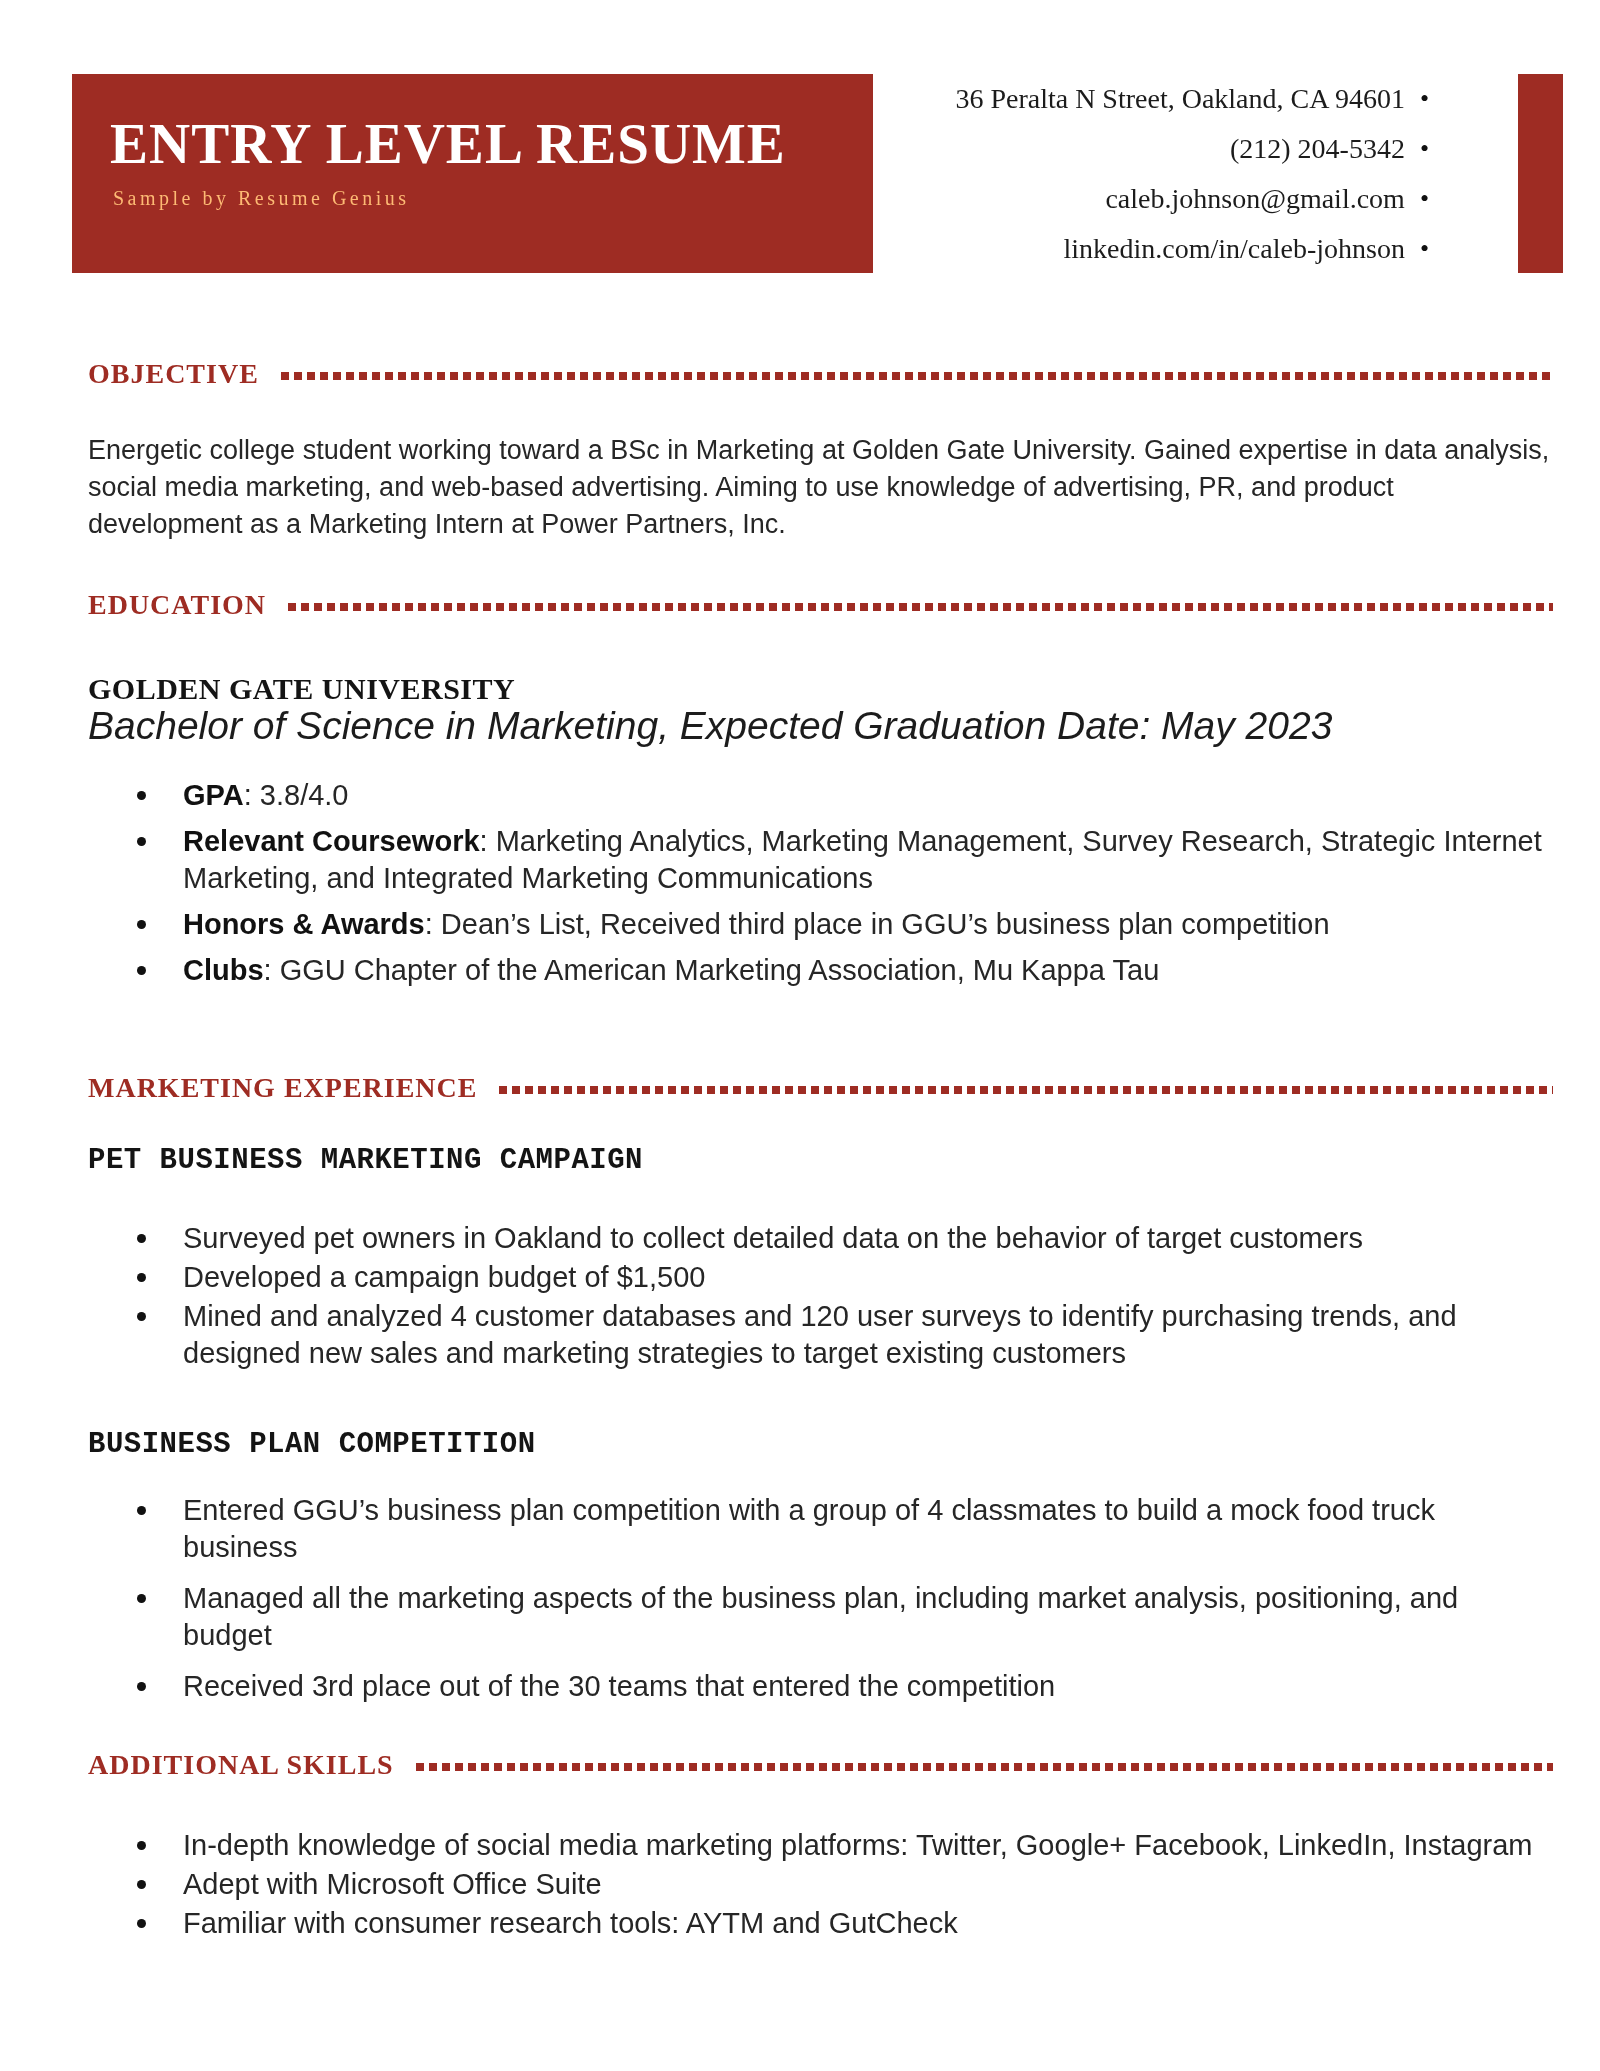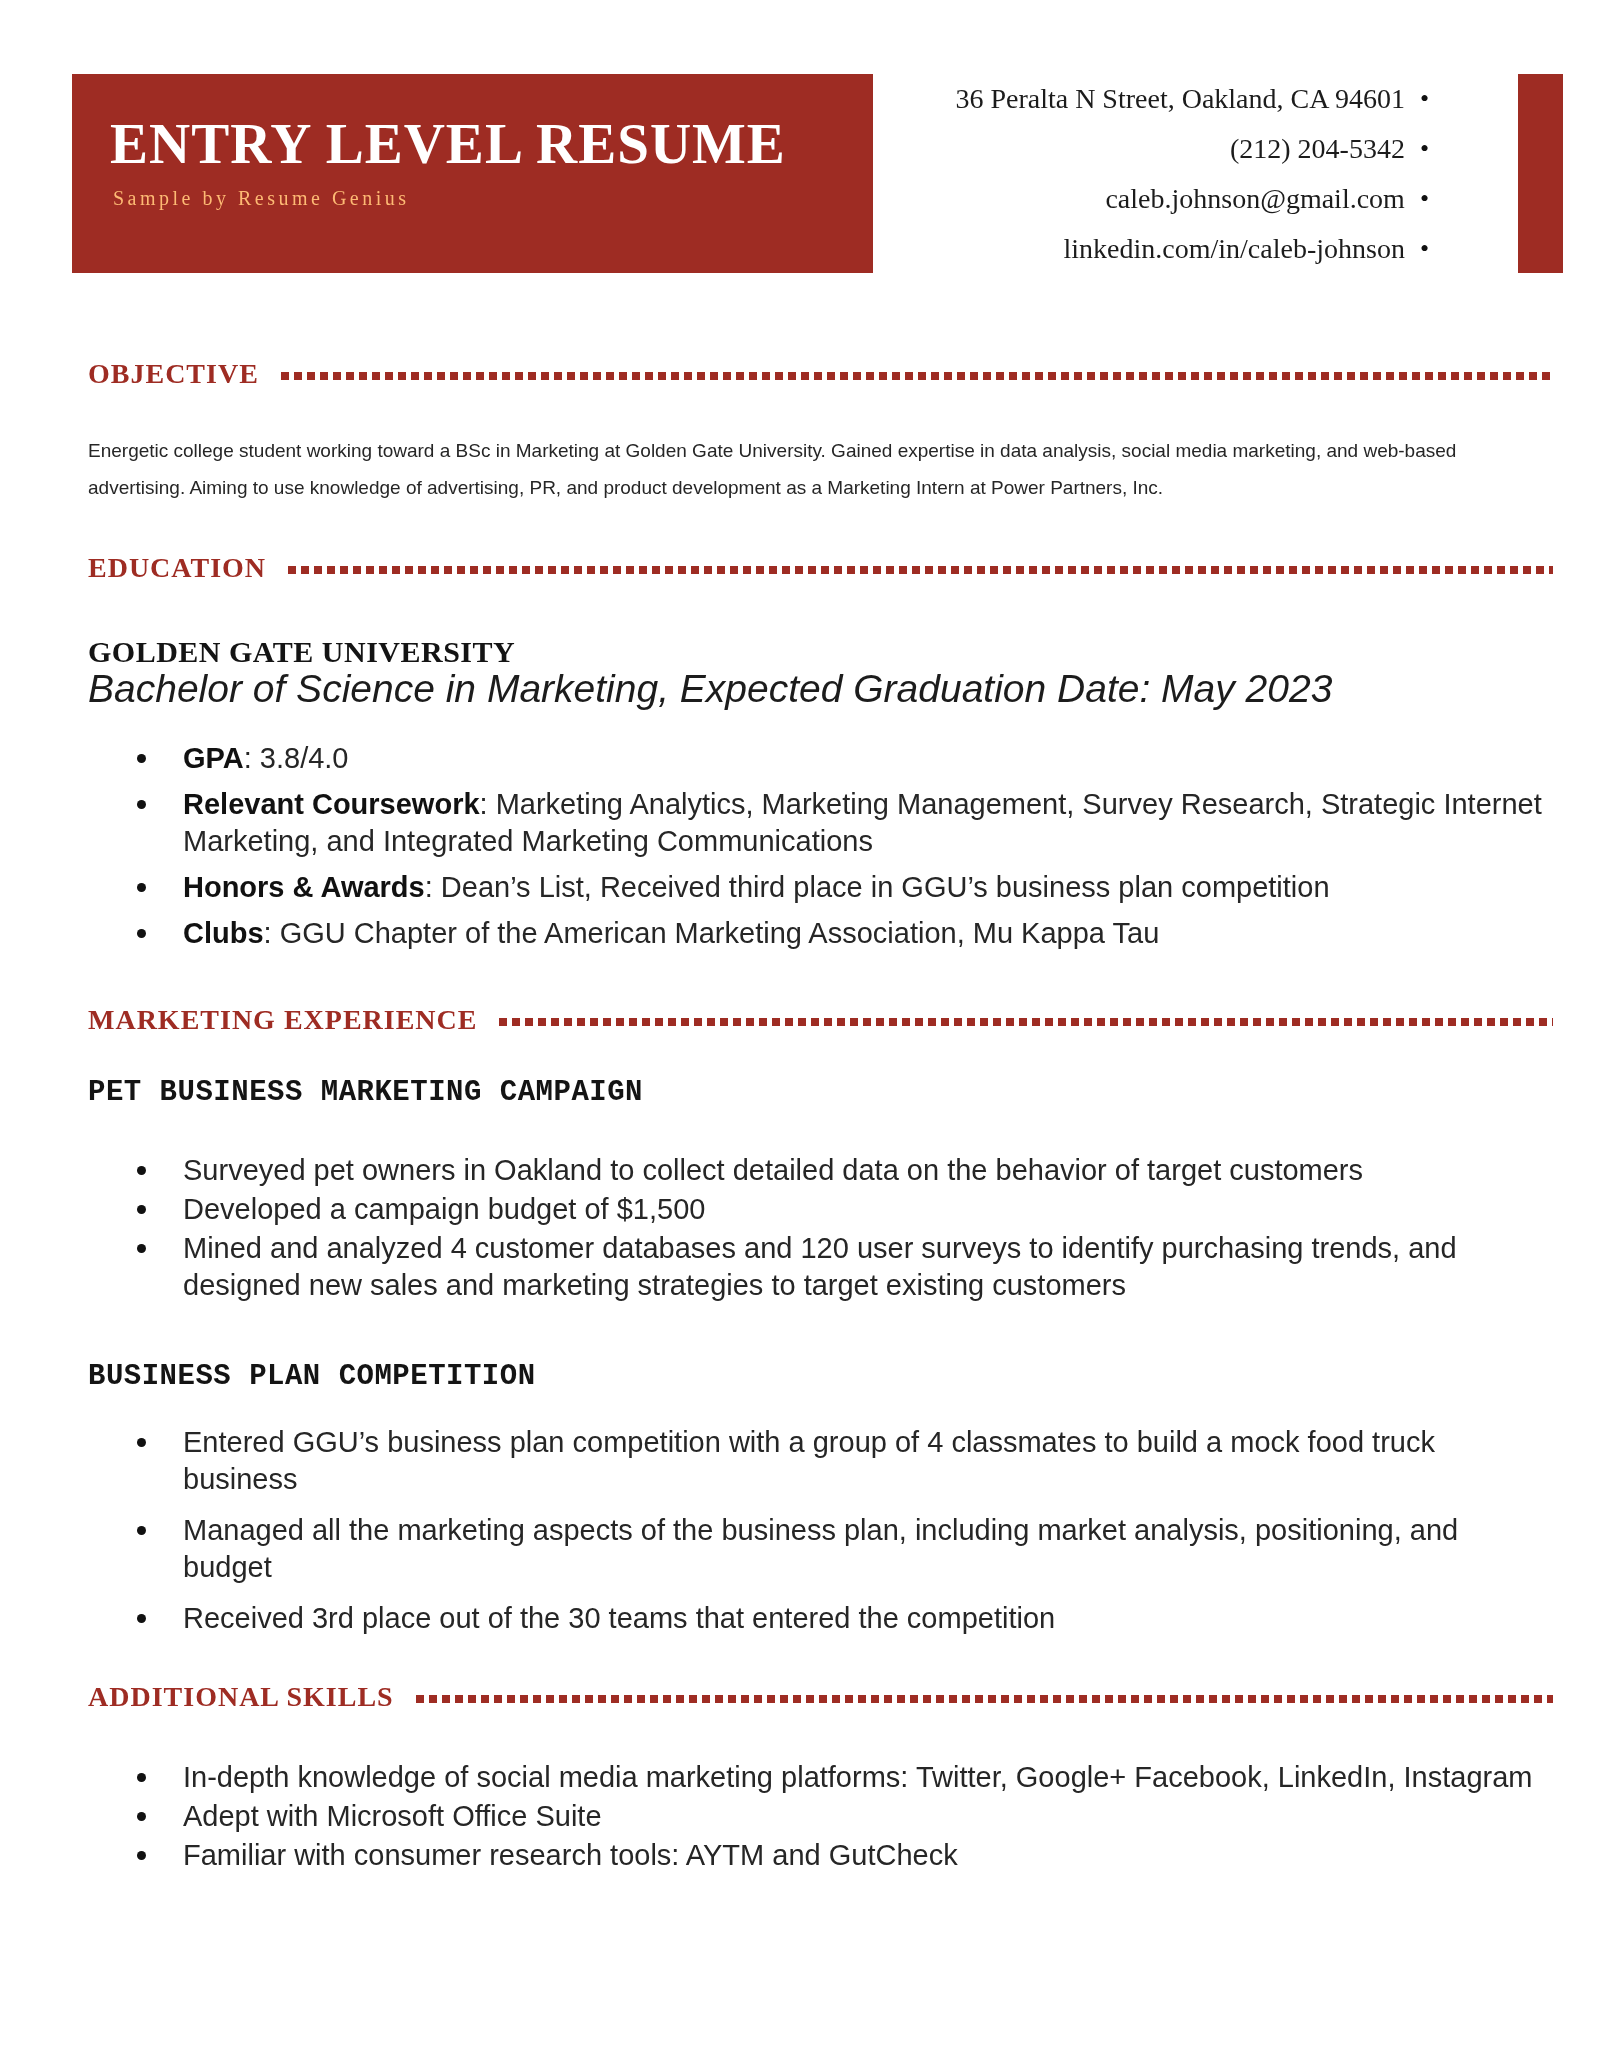--- a/index.html
+++ b/index.html
@@ -27,21 +27,21 @@
   main { padding:0 47px 70px 88px; }
   .section-heading { display:flex; align-items:center;text-align:right; }
   .section-heading .label { font-family:"Liberation Serif", serif; font-weight:bold;
                             font-size:28px; line-height:32px; color:var(--accent);
                             letter-spacing:1px; white-space:nowrap; }
   .dots { flex:1; height:8px; margin-left:22px; margin-top:3px;
           background:repeating-linear-gradient(to right,
                      var(--accent) 0px, var(--accent) 8px,
                      transparent 8px, transparent 13px); }
 
-  p.objective-text { margin:42px 0 0 0; font-size:19px; line-height:37px; }
+  p.objective-text { margin:42px 0 0 0; font-size:27px; line-height:37px; }
 
   .school  { margin:50px 0 0 0; font-family:"Liberation Serif", serif; font-weight:bold;
              font-size:30px; line-height:36px; color:var(--head-ink); letter-spacing:0.5px; }
   .degree  { margin:0 0 0 0; font-family:Liberation Sans, sans-serif; font-style:italic;
              font-size:39px; line-height:38px; color:#1c1c1c; }
   .job-title { margin:40px 0 0 0; font-family:Liberation Mono, monospace; font-weight:bold;
                font-size:29px; line-height:34px; color:var(--head-ink); letter-spacing:0.5px; }
 
   ul { list-style:none; margin:0 0 0 47px; padding:0; }
   li { position:relative; padding-left:48px; font-size:29px; line-height:37px; color:var(--ink); }
@@ -53,21 +53,21 @@
   ul.edu    li + li { margin-top:9px; }
   ul.tight  { margin-top:42px; }
   ul.tight  li + li { margin-top:2px; }
   ul.spaced { margin-top:30px; }
   ul.spaced li + li { margin-top:14px; }
   ul.skills { margin-top:46px; }
   ul.skills li + li { margin-top:2px; }
 
   #objective  .section-heading { margin-top:85px; }
   #education  .section-heading { margin-top:46px; }
-  #experience .section-heading { margin-top:52px; }
+  #experience .section-heading { margin-top:83px; }
   #skills     .section-heading { margin-top:44px; }
 </style>
 </head>
 <body>
 
 <div class="page">
 
   <header>
     <div class="red-box">
       <div class="title">ENTRY LEVEL RESUME</div>

